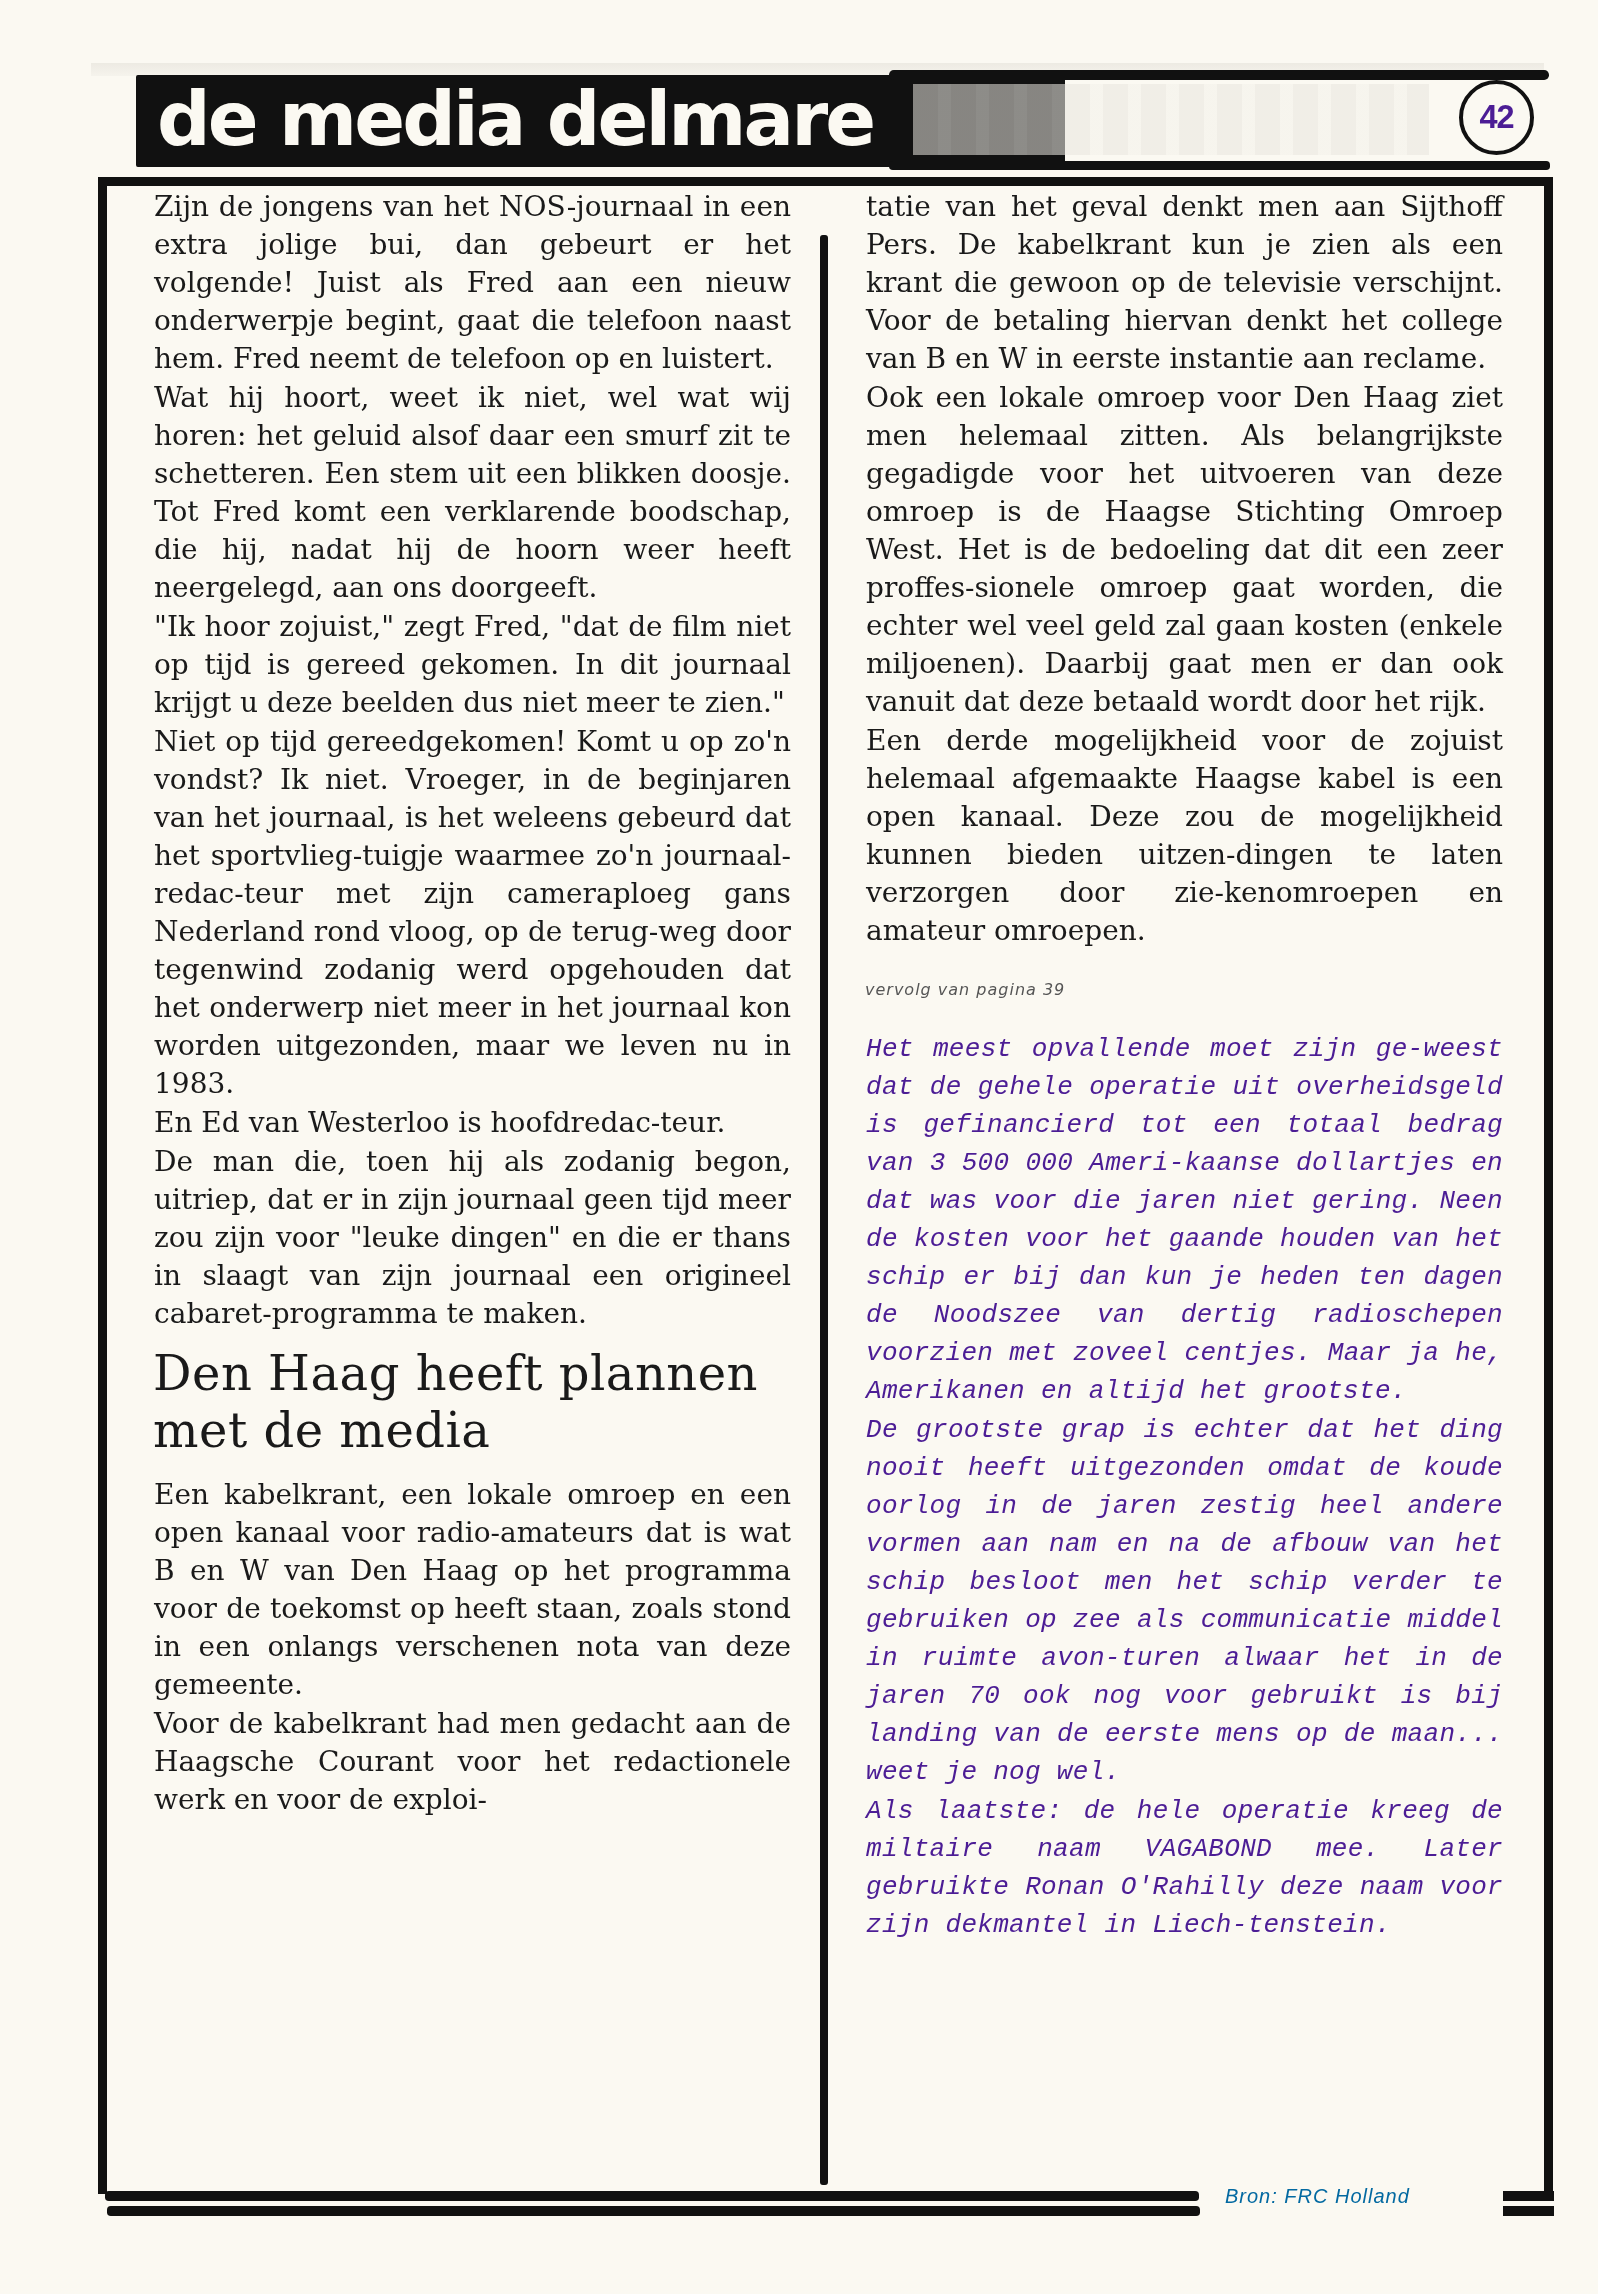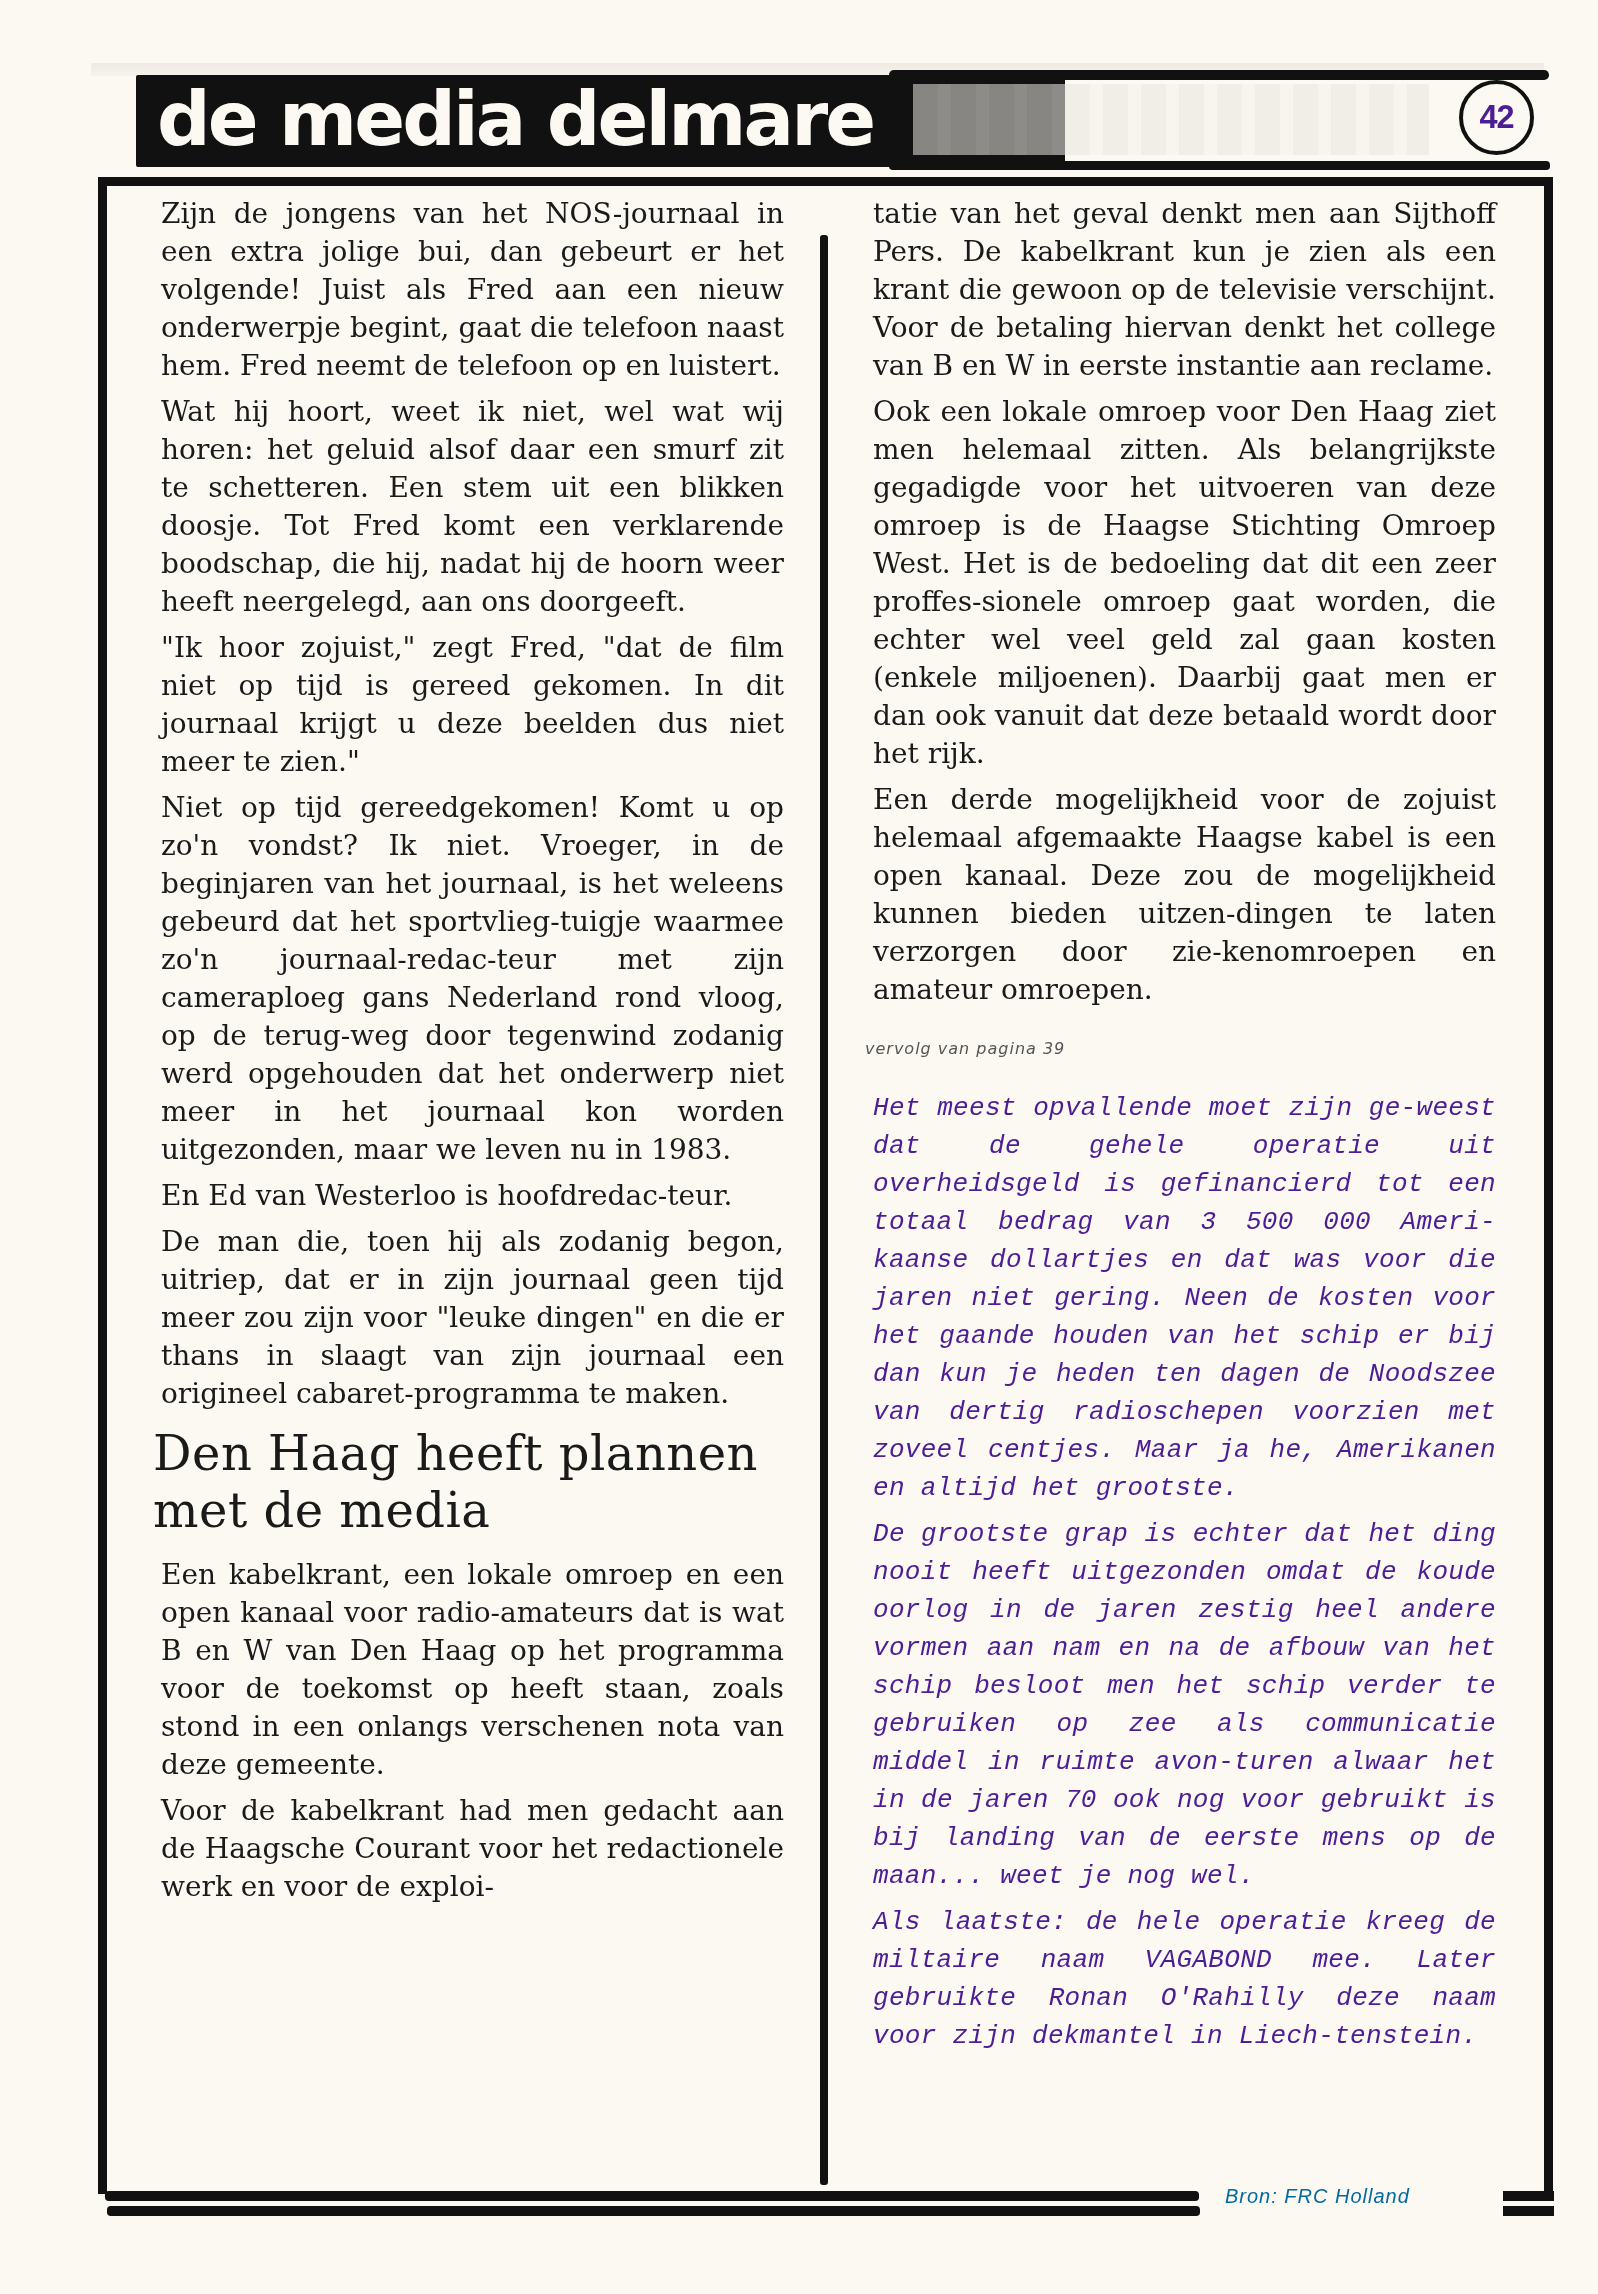--- a/index.html
+++ b/index.html
@@ -80,21 +80,21 @@
     background: #111; border-radius: 2.9px;
   }
   
   .col {
     position: absolute; top: 187px;
     font-size: 28px; line-height: 38px;
     text-align: justify; hyphens: manual;
   }
   .col-left { left: 153px; width: 639px; }
   .col-right { left: 865px; width: 639px; }
-  .col p { margin: 8px; }
+  .col p { margin: 1px; }
   .col p.last { text-align-last: left; }
   .headline {
     margin: 11.5px 0 17px 0 !important;
     text-align: left;
     font-size: 48px; line-height: 57px;
     letter-spacing: 0.5px;
   }
   .note {
     font-family: "DejaVu Sans", sans-serif; font-style: italic;
     font-size: 16px; color: #555; margin: 21px 0 21px 0 !important;

